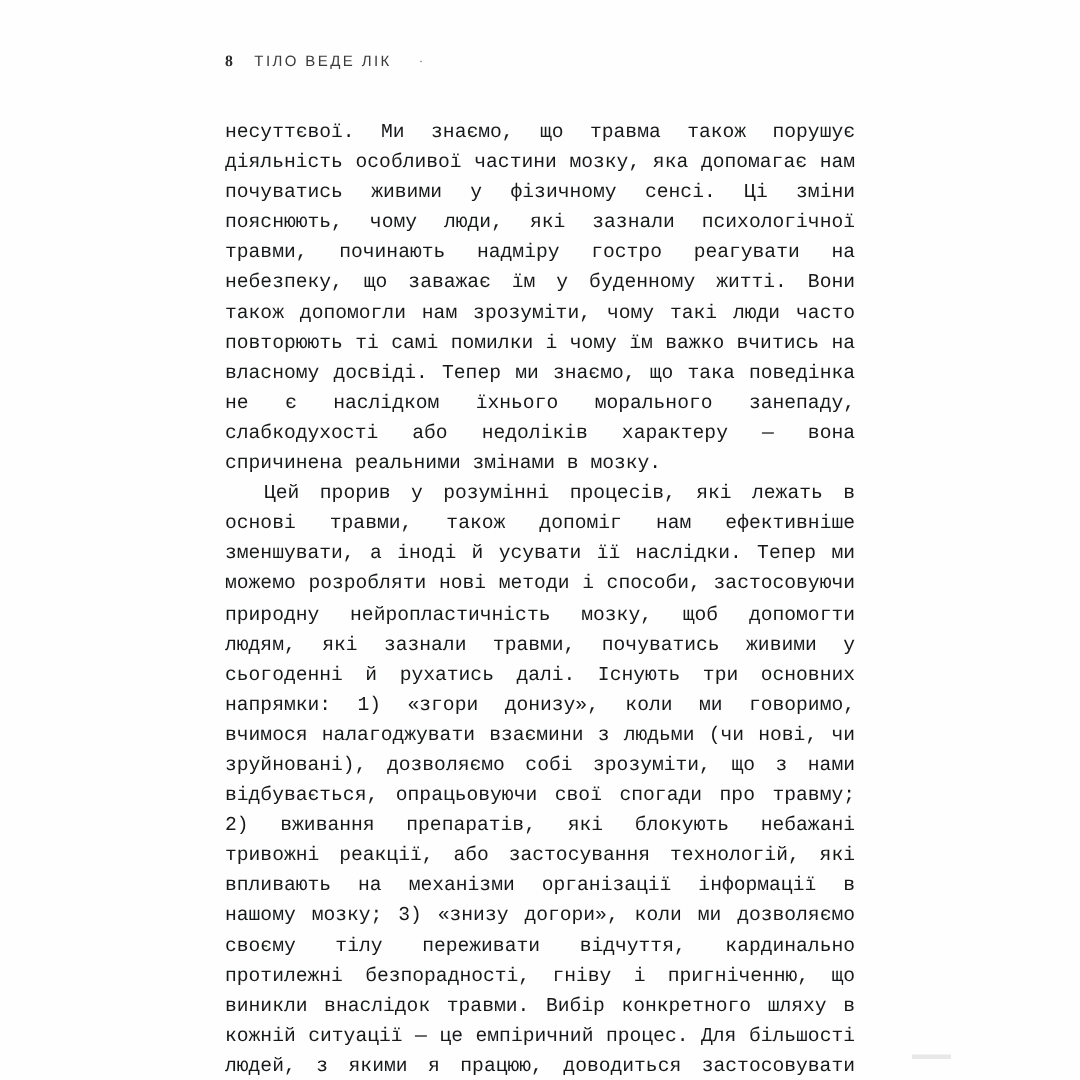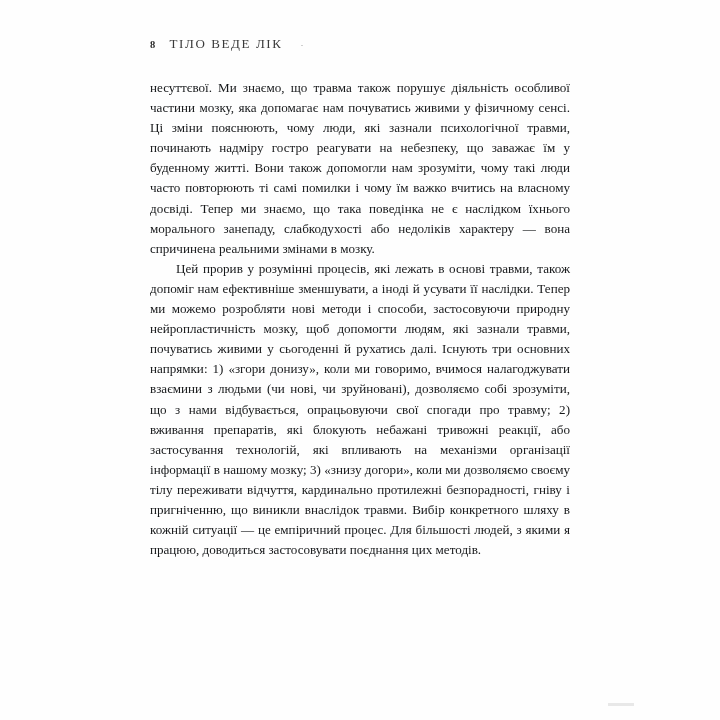--- a/index.html
+++ b/index.html
@@ -35,41 +35,41 @@
     margin-bottom: 22px;
   }
   .folio {
     font-family: "Liberation Serif", serif;
     font-size: 10.5px;
     font-weight: 700;
     color: #2a2a2a;
     letter-spacing: 0.3px;
   }
   .head-title {
-    font-family: Liberation Serif, serif;
-    font-size: 13px;
+    font-family: Liberation Sans, sans-serif;
+    font-size: 10px;
     letter-spacing: 1.6px;
     color: #3a3a3a;
     text-transform: uppercase;
     white-space: nowrap;
   }
   .head-dot {
     font-size: 9px;
     color: #7a7a7a;
     margin-left: 4px;
   }
   .body-text p {
     margin: 0;
     font-size: 13.1px;
     line-height: 20.1px;
     text-align: justify;
     text-justify: inter-word;
     hyphens: manual;
     color: #16181a;
-    font-family: Liberation Serif, serif;
+    font-family: Liberation Mono, monospace;
   }
   .body-text p.indent {
     text-indent: 26px;
   }
   .body-text p + p {
     margin-top: 0;
   }
   .bottom-rule {
     position: absolute;
     left: 150px;

